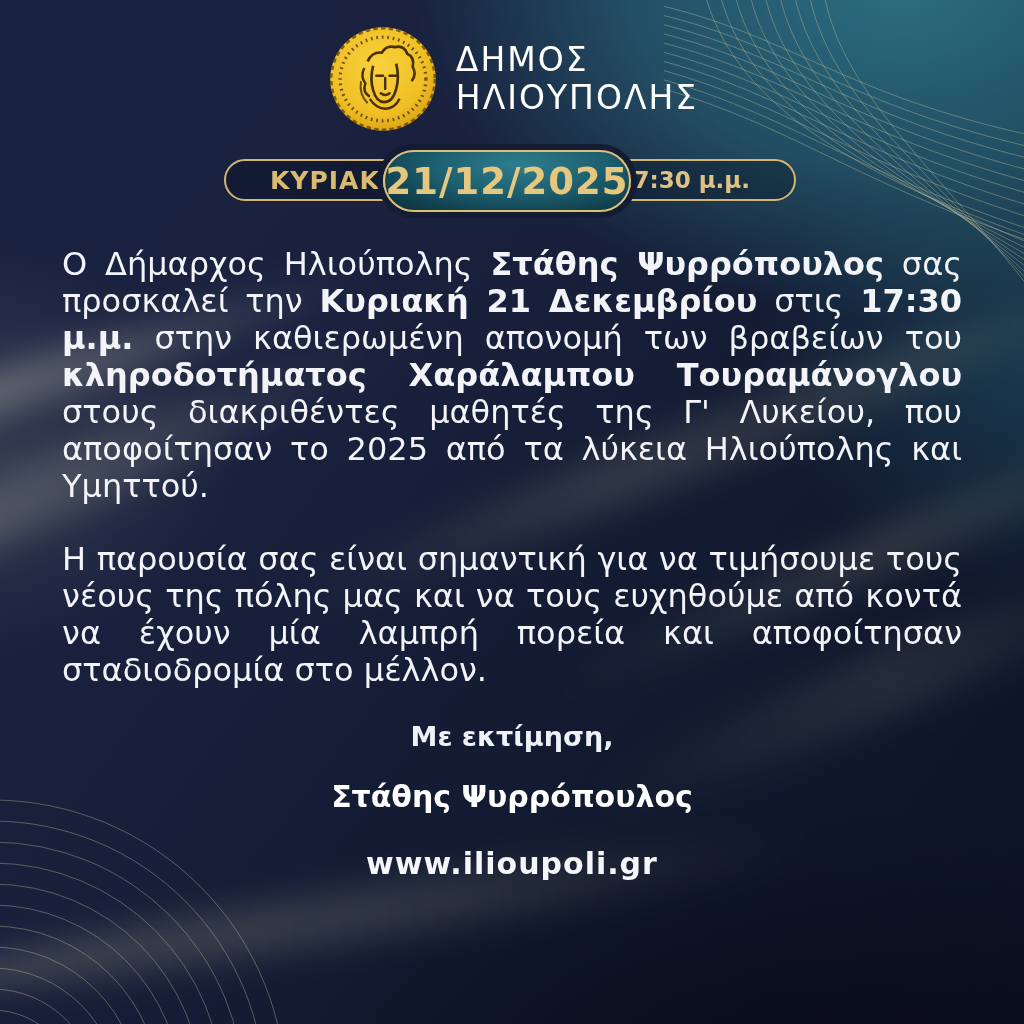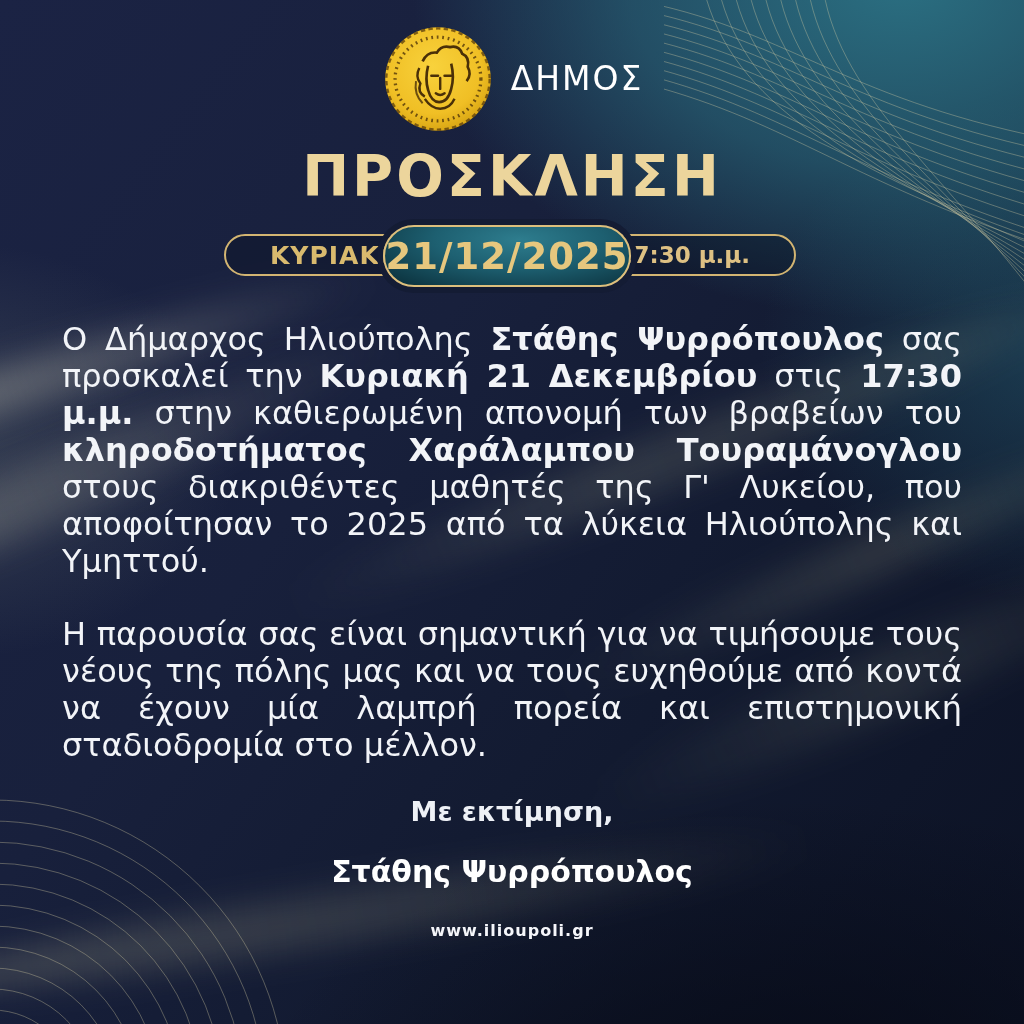--- a/index.html
+++ b/index.html
@@ -51,21 +51,21 @@
     box-shadow:0 0 0 6px #141c34;
     display:flex;align-items:center;justify-content:center;
     color:#e6c77e;font-weight:700;font-size:37px;letter-spacing:1px;}
 
   .body-text{width:900px;margin-top:32px;color:#f2f4f8;font-size:32px;line-height:37px;text-align:justify;}
   .body-text p{margin:0 0 36px 0;}
   .body-text b{font-weight:700;}
 
   .closing{margin-top:-4px;color:#eef1f6;font-size:27px;text-align:center;font-weight:bold;}
   .signature{margin-top:26px;text-align:center;color:#ffffff;font-weight:700;font-size:30px;line-height:38px;}
-  .website{margin-top:30px;color:#f5f6fa;font-weight:700;font-size:16px;letter-spacing:1px;}
+  .website{margin-top:30px;color:#f5f6fa;font-weight:700;font-size:30px;letter-spacing:1px;}
 </style>
 </head>
 <body>
 
 <div class="beam beam-l1"></div>
 <div class="beam beam-l2"></div>
 <div class="beam beam-m1"></div>
 <div class="beam beam-r1"></div>
 <div class="beam beam-r2"></div>
 <div class="beam beam-b1"></div>
@@ -123,36 +123,36 @@
       <path d="M36 34 q4 -9 13 -8 q4 -7 12 -5 q8 -2 11 6 q7 3 5 12 q4 7 -1 13" fill="none" stroke="#4a3008" stroke-width="2.4"></path>
       <path d="M33 40 q-4 8 1 14 q-3 8 4 12" fill="none" stroke="#4a3008" stroke-width="2.2"></path>
       <path d="M41 38 q-3 12 0 22 q3 11 10 11 q8 0 11 -12 q3 -11 0 -23" fill="none" stroke="#4a3008" stroke-width="2.4"></path>
       <path d="M44 47 l6 0 M56 47 l6 0" stroke="#4a3008" stroke-width="2.4" stroke-linecap="round"></path>
       <path d="M52 49 l0 10 M48 63 q4 3 8 0" fill="none" stroke="#4a3008" stroke-width="2.2" stroke-linecap="round"></path>
       <path d="M38 68 q6 9 14 9 q9 0 13 -9" fill="none" stroke="#4a3008" stroke-width="2.2"></path>
       <path d="M30 52 q-2 12 6 20" fill="none" stroke="#4a3008" stroke-width="1.8" opacity=".8"></path>
     </svg>
     <div class="wordmark">
       <div>ΔΗΜΟΣ</div>
+      <div>ΗΛΙΟΥΠΟΛΗΣ</div>
     </div>
   </div>
 
-  <div class="main-title">ΠΡΟΣΚΛΗΣΗ</div>
 
   <div class="pill-wrap">
     <div class="pill-outer">
       <span class="pill-day">ΚΥΡΙΑΚΗ</span>
       <span class="pill-time">17:30 μ.μ.</span>
     </div>
     <div class="pill-date">21/12/2025</div>
   </div>
 
   <div class="body-text">
     <p><span>Ο Δήμαρχος Ηλιούπολης </span><b>Στάθης Ψυρρόπουλος</b><span> σας προσκαλεί την </span><b>Κυριακή 21 Δεκεμβρίου</b><span> στις </span><b>17:30 μ.μ.</b><span> στην καθιερωμένη απονομή των βραβείων του </span><b>κληροδοτήματος Χαράλαμπου Τουραμάνογλου</b><span> στους διακριθέντες μαθητές της Γ' Λυκείου, που αποφοίτησαν το 2025 από τα λύκεια Ηλιούπολης και Υμηττού.</span></p>
-    <p><span>Η παρουσία σας είναι σημαντική για να τιμήσουμε τους νέους της πόλης μας και να τους ευχηθούμε από κοντά να έχουν μία λαμπρή πορεία και επιστημονική σταδιοδρομία στο μέλλον.</span></p>
+    <p><span>Η παρουσία σας είναι σημαντική για να τιμήσουμε τους νέους της πόλης μας και να τους ευχηθούμε από κοντά να έχουν μία λαμπρή πορεία και αποφοίτησαν σταδιοδρομία στο μέλλον.</span></p>
   </div>
 
   <div class="closing">Με εκτίμηση,</div>
 
   <div class="signature">
     <div>Στάθης Ψυρρόπουλος</div>
   </div>
 
   <div class="website">www.ilioupoli.gr</div>
 

